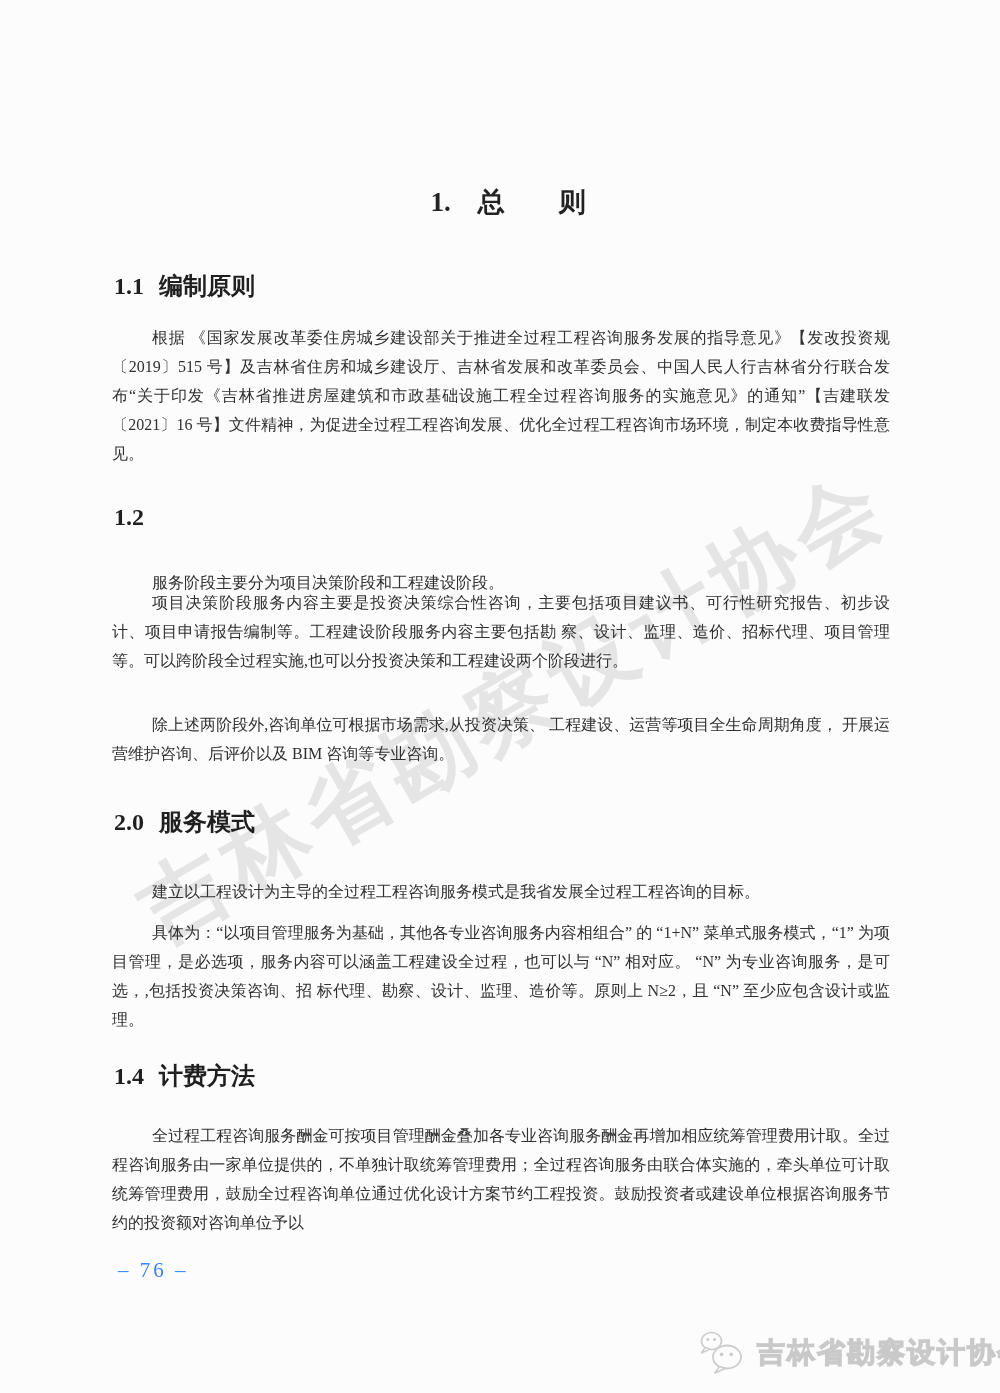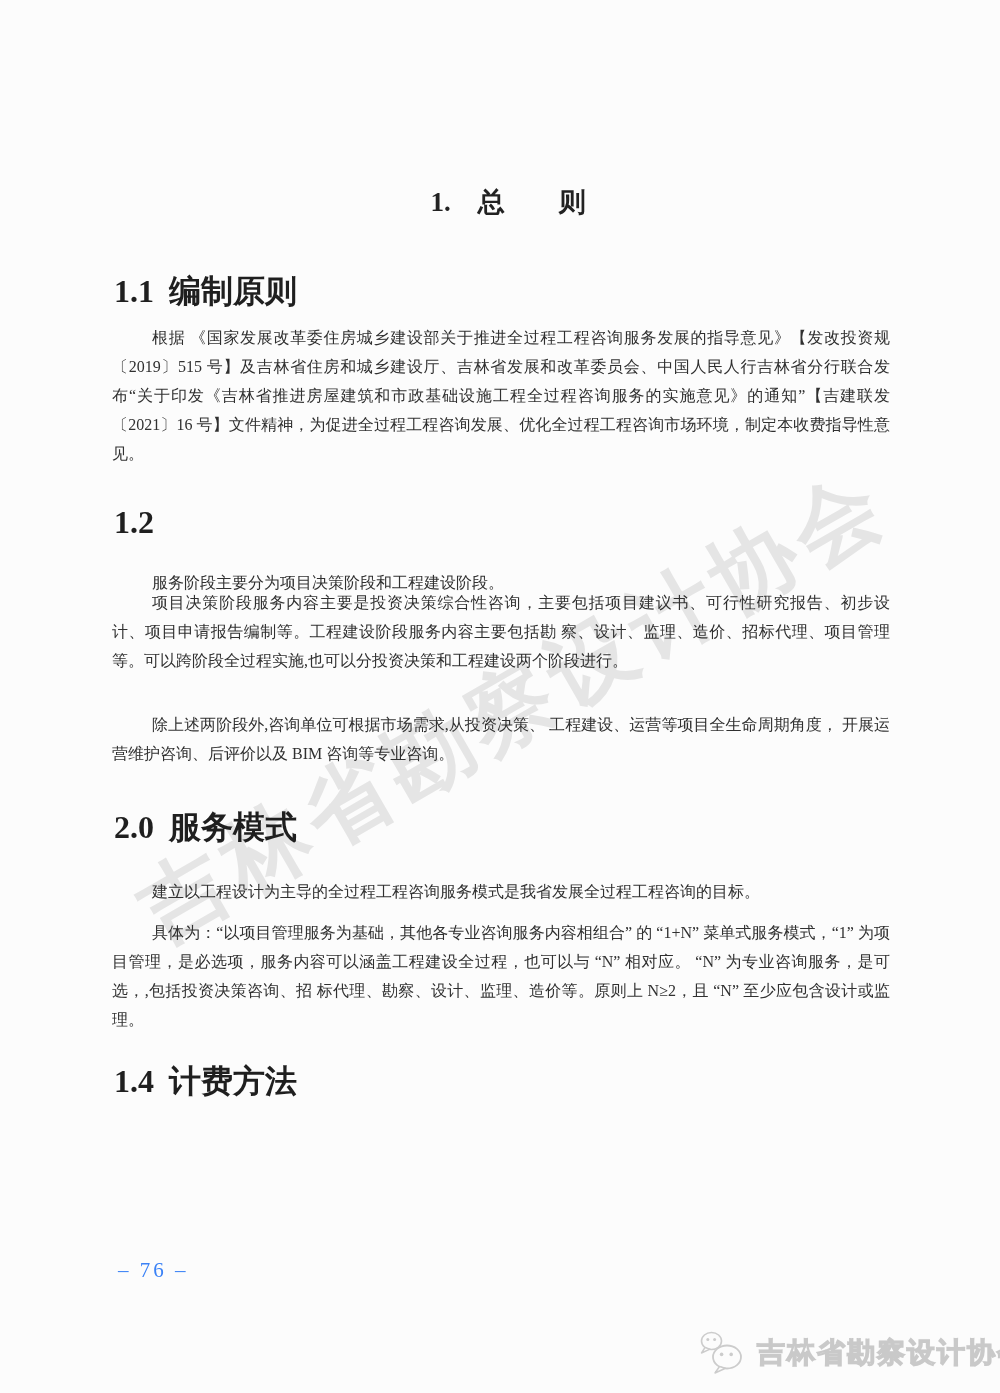--- a/index.html
+++ b/index.html
@@ -44,21 +44,21 @@
     color: #222222;
     white-space: pre;
   }
   .sec-head {
     position: absolute;
     left: 114px;
     z-index: 1;
     display: flex;
     align-items: baseline;
     gap: 15px;
-    font-size: 32px;
+    font-size: 24px;
     font-weight: 700;
     color: #1f1f1f;
   }
   .para {
     position: absolute;
     left: 112px;
     width: 778px;
     margin: 0;
     z-index: 1;
     font-size: 16px;
@@ -128,20 +128,21 @@
     <span>2.0</span>
     <span>服务模式</span>
   </div>
   <p class="para" style="top:877px">建立以工程设计为主导的全过程工程咨询服务模式是我省发展全过程工程咨询的目标。</p>
   <p class="para" style="top:918px">具体为：“以项目管理服务为基础，其他各专业咨询服务内容相组合” 的 “1+N” 菜单式服务模式，“1” 为项目管理，是必选项，服务内容可以涵盖工程建设全过程，也可以与 “N” 相对应。 “N” 为专业咨询服务，是可选，,包括投资决策咨询、招 标代理、勘察、设计、监理、造价等。原则上 N≥2，且 “N” 至少应包含设计或监理。</p>
 
   <div class="sec-head" style="top:1060px">
     <span>1.4</span>
     <span>计费方法</span>
   </div>
+  <p class="para" style="top:1121px">全过程工程咨询服务酬金可按项目管理酬金叠加各专业咨询服务酬金再增加相应统筹管理费用计取。全过程咨询服务由一家单位提供的，不单独计取统筹管理费用；全过程咨询服务由联合体实施的，牵头单位可计取统筹管理费用，鼓励全过程咨询单位通过优化设计方案节约工程投资。鼓励投资者或建设单位根据咨询服务节约的投资额对咨询单位予以</p>
 
   <div class="page-number">– 76 –</div>
 
   <div class="footer-brand">
     <svg class="wechat-logo" viewBox="0 0 50 46" xmlns="http://www.w3.org/2000/svg">
 
       <ellipse cx="13.5" cy="11" rx="10" ry="8.5" fill="#fcfcfc" stroke="#cccccc" stroke-width="1.6"></ellipse>
       <path d="M7 17.5 L3.5 23 L12 19.2 Z" fill="#fcfcfc" stroke="#cccccc" stroke-width="1.4" stroke-linejoin="round"></path>
       <circle cx="9.8" cy="9.6" r="1.5" fill="#cccccc"></circle>
       <circle cx="16.6" cy="9.6" r="1.5" fill="#cccccc"></circle>

